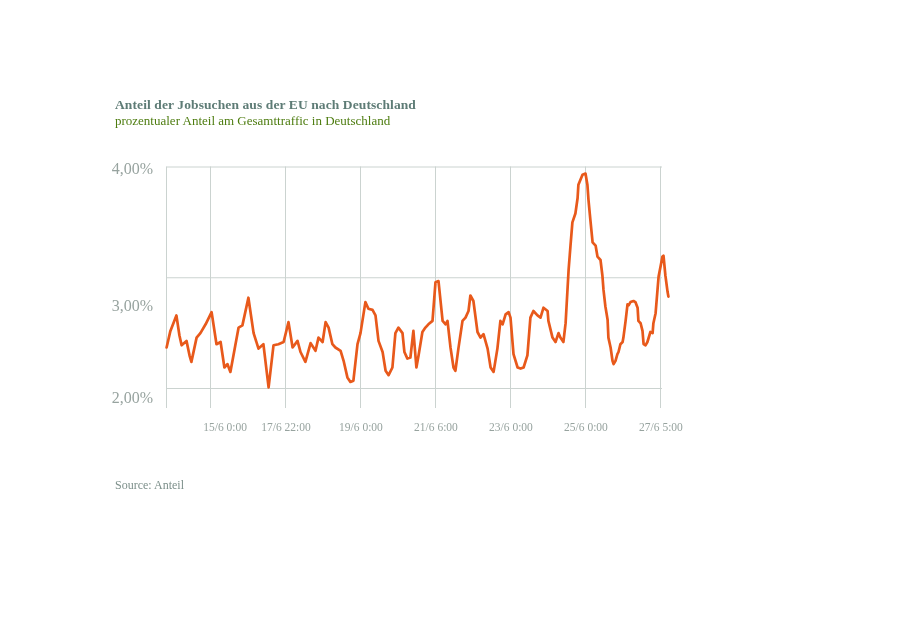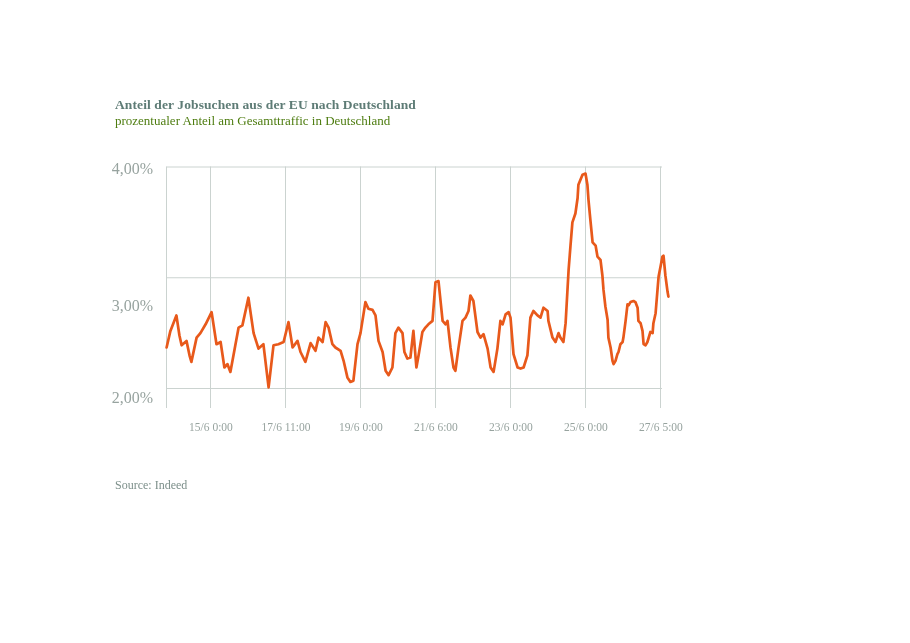--- a/index.html
+++ b/index.html
@@ -58,23 +58,23 @@
       <line x1="510.5" y1="166.5" x2="510.5" y2="408" stroke="#CBD3D0" stroke-width="1"></line>
       <line x1="585.5" y1="166.5" x2="585.5" y2="408" stroke="#CBD3D0" stroke-width="1"></line>
       <line x1="660.5" y1="166.5" x2="660.5" y2="408" stroke="#CBD3D0" stroke-width="1"></line>
       <polyline points="166.6,347.5 170.4,330.9 176.4,315.4 179.4,335.3 181.6,345.3 186.5,340.9 189.5,355.3 191.4,361.9 196.6,337.6 200.4,333.1 205.6,324.3 211.6,312.1 216.5,344.2 220.6,342.0 224.4,367.5 227.4,364.1 230.4,371.9 234.5,349.7 238.6,327.6 242.4,325.4 248.4,297.7 253.6,333.1 258.5,348.6 263.4,344.2 268.6,387.4 273.5,345.3 278.4,344.2 283.6,342.0 288.5,322.1 292.6,347.5 297.5,340.9 300.5,352.0 305.4,361.9 310.6,343.1 315.5,350.8 318.5,337.6 322.6,342.0 325.6,322.1 328.6,327.6 332.4,344.2 335.4,347.5 340.6,350.8 343.6,360.8 347.4,377.4 350.4,381.9 353.4,380.7 357.5,344.2 360.5,333.1 365.4,302.1 368.4,308.8 372.5,309.9 375.5,315.4 378.5,340.9 382.6,352.0 385.6,370.8 388.6,375.2 392.4,367.5 395.4,333.1 398.4,327.6 402.5,333.1 404.4,352.0 407.4,358.6 410.4,357.5 413.4,330.9 416.4,367.5 418.6,355.3 422.4,332.0 425.4,327.6 428.4,324.3 432.5,320.9 435.5,282.2 438.5,281.1 442.6,320.9 445.6,324.3 447.5,320.9 450.5,347.5 453.5,367.5 455.4,370.8 458.4,348.6 462.5,320.9 465.5,317.6 468.5,311.0 470.4,295.5 473.4,301.0 477.5,332.0 480.5,337.6 483.5,334.2 487.6,348.6 490.6,367.5 493.6,371.9 497.4,348.6 500.4,320.9 502.6,324.3 505.6,314.3 508.6,312.1 510.5,317.6 513.5,354.2 517.6,367.5 520.6,368.6 523.6,367.5 527.4,355.3 530.4,317.6 533.4,311.0 537.5,315.4 540.5,317.6 543.5,307.7 547.6,311.0 548.4,320.9 552.5,337.6 555.5,342.0 558.5,333.1 560.4,337.6 563.4,342.0 565.6,323.2 568.6,270.0 570.5,245.6 572.4,222.4 575.4,213.5 577.6,198.0 578.4,184.7 582.5,174.8 585.5,173.6 587.4,184.7 588.5,200.2 590.4,220.2 592.6,242.3 595.6,245.6 597.5,256.7 600.5,260.0 602.4,275.5 603.5,289.9 605.4,306.5 607.6,319.8 608.4,337.6 610.6,347.5 612.5,360.8 613.6,364.1 615.5,360.8 617.4,354.2 618.5,352.0 620.4,344.2 622.6,342.0 623.4,337.6 625.6,320.9 627.5,304.3 628.6,305.4 630.5,302.1 633.5,301.0 635.4,302.1 637.6,307.7 638.4,320.9 640.6,323.2 642.5,330.9 643.6,344.2 645.5,345.3 647.4,342.0 650.4,332.0 652.6,333.1 653.4,323.2 655.6,313.2 657.5,289.9 658.6,276.6 660.5,266.7 662.4,256.7 663.5,255.6 665.4,275.5 667.6,292.1 668.4,296.6" fill="none" stroke="#E8591B" stroke-width="2.7" stroke-linejoin="round" stroke-linecap="round"></polyline>
     </svg>
 
   <div class="y-label" style="top:160px;">4,00%</div>
   <div class="y-label" style="top:270px;margin-top:27px;">3,00%</div>
   <div class="y-label" style="top:389px;">2,00%</div>
 
-  <div class="x-label" style="left:175px;">15/6 0:00</div>
-  <div class="x-label" style="left:250px;">17/6 11:00</div>
+  <div class="x-label" style="left:175px;text-align:right;">15/6 0:00</div>
+  <div class="x-label" style="left:250px;">17/6 22:00</div>
   <div class="x-label" style="left:325px;">19/6 0:00</div>
   <div class="x-label" style="left:400px;">21/6 6:00</div>
   <div class="x-label" style="left:475px;">23/6 0:00</div>
   <div class="x-label" style="left:550px;">25/6 0:00</div>
   <div class="x-label" style="left:625px;">27/6 5:00</div>
 
-  <div class="source-label">Source: Indeed</div>
+  <div class="source-label">Source: Anteil</div>
 
 </div>
 
 </body></html>

